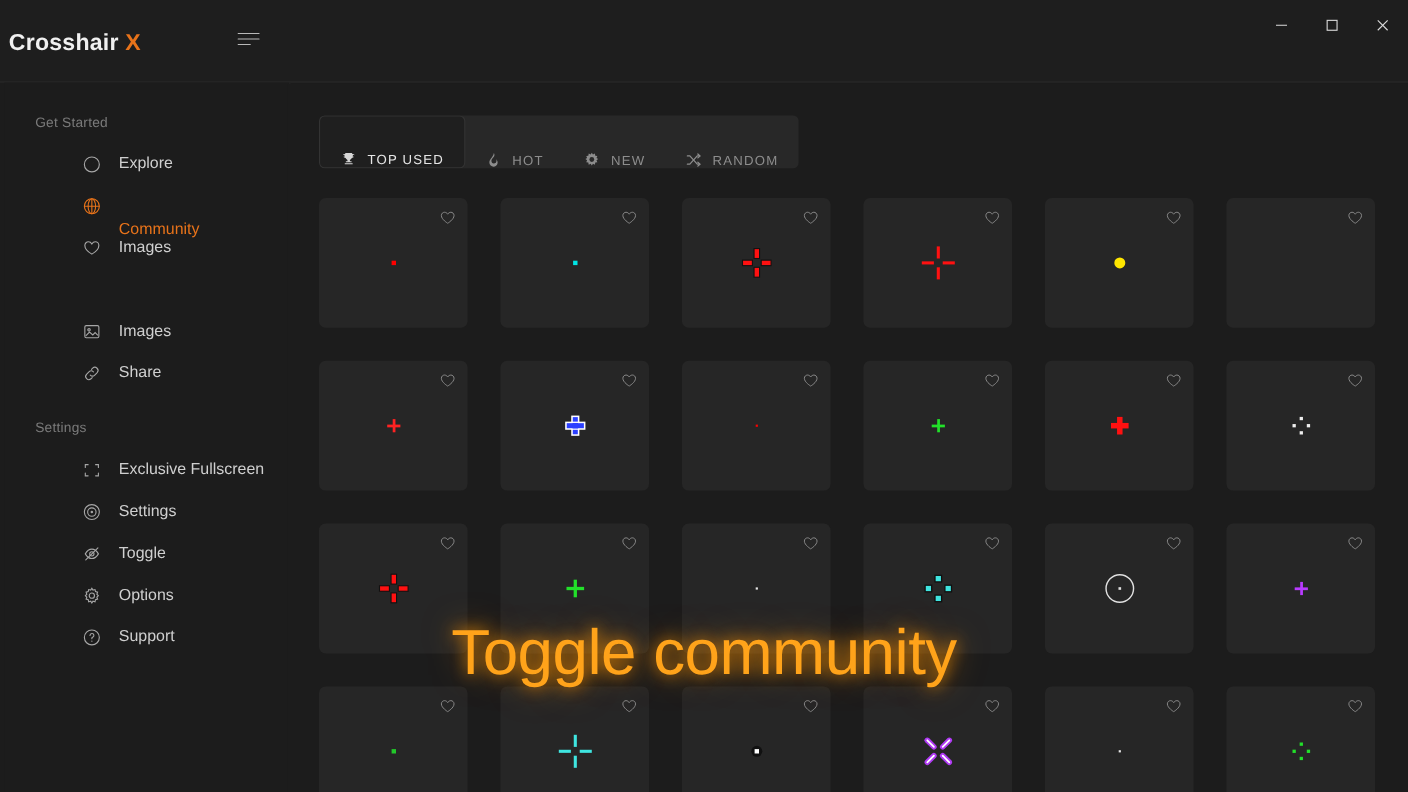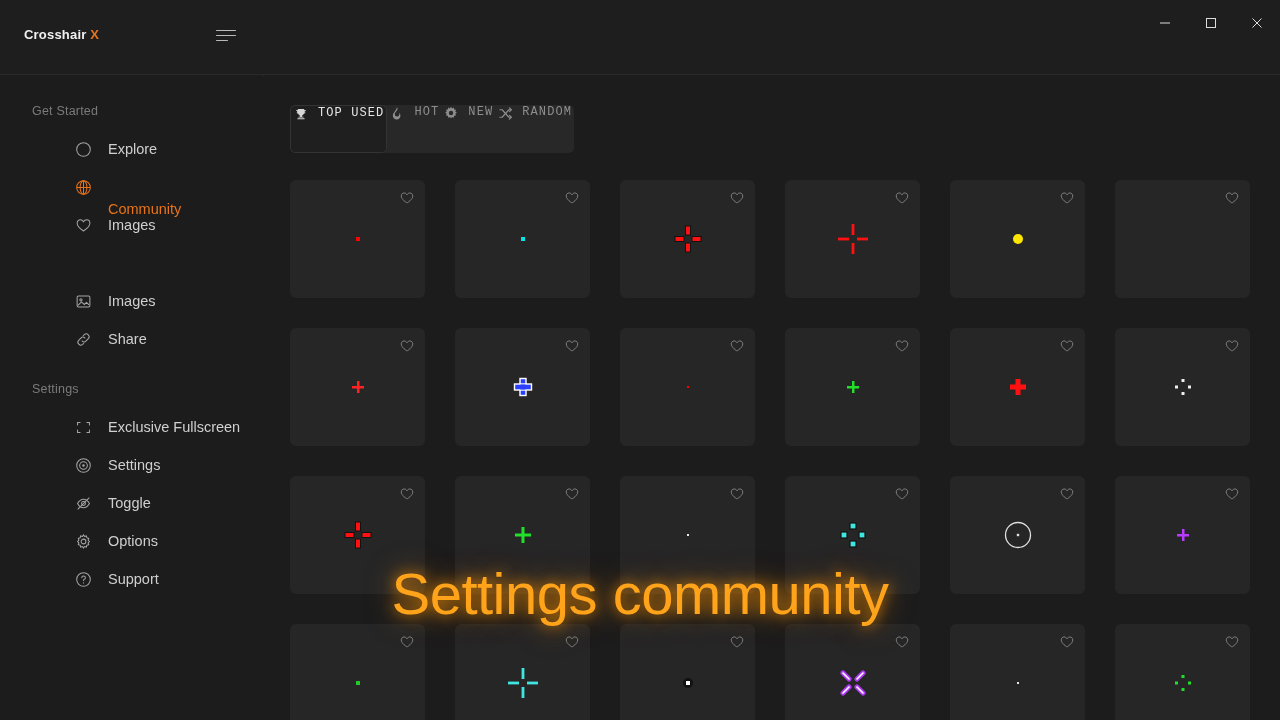--- a/index.html
+++ b/index.html
@@ -12,22 +12,22 @@
   }
   #app{ position:relative; width:1280px; height:720px; }
 
   
   .titlebar{
     position:absolute; left:0; top:0; width:1280px; height:75px;
     background:#1e1e1e;
     border-bottom:1px solid #2a2a2a;
   }
   .app-title{
-    position:absolute; left:24px; top:27px;
-    font-size:13px; font-weight:bold; color:#f0f0f0; letter-spacing:.2px;
+    position:absolute; left:8px; top:27px;
+    font-size:21px; font-weight:bold; color:#f0f0f0; letter-spacing:.2px;
   }
   .app-title .x{ color:#e8731a; }
   .hamburger{
     position:absolute; left:216px; top:30px; width:20px; height:16px;
     cursor:pointer;
   }
   .hamburger span{
     display:block; height:1px; background:#b9b9b9; margin-bottom:4px; border-radius:1px;
   }
   .hamburger span:nth-child(1){ width:20px; }
@@ -62,22 +62,22 @@
   .side-item.active .side-icon{ color:#e8731a; }
 
   
   .content{ position:absolute; left:261px; top:76px; width:1019px; height:644px; background:#1c1c1c; }
 
   .tabbar{
     position:absolute; left:29px; top:29px; height:48px;
     background:#282828; border-radius:5px; display:flex; overflow:hidden;
   }
   .tab{
-    display:flex; align-items:flex-start; gap:9px; padding:0 2px; height:48px;
-    font-size:12px; letter-spacing:1.1px; color:#8d8d8d; cursor:pointer;font-family:Liberation Mono, monospace;
+    display:flex; align-items:flex-end; gap:9px; padding:0 18px; height:48px;
+    font-size:12px; letter-spacing:1.1px; color:#8d8d8d; cursor:pointer;
   }
   .tab .ticon{ display:flex; align-items:center; justify-content:center; width:16px; height:16px; color:#8d8d8d; }
   .tab.active{
     background:#1f1f1f; color:#e6e6e6;
     border:1px solid #333; border-radius:5px; height:48px;
   }
   .tab.active .ticon{ color:#d6d6d6; }
 
   
   .grid{
@@ -572,14 +572,14 @@
               <rect x="28.5" y="22" width="3" height="3" fill="#22e02a"></rect>
               <rect x="28.5" y="35" width="3" height="3" fill="#22e02a"></rect>
               <rect x="22" y="28.5" width="3" height="3" fill="#22e02a"></rect>
               <rect x="35" y="28.5" width="3" height="3" fill="#22e02a"></rect>
             </svg>
           </div>
         </div>
       </div>
   </div>
 
-  <div class="overlay-text">Settings community</div>
+  <div class="overlay-text">Toggle community</div>
 </div>
 
 </body></html>

